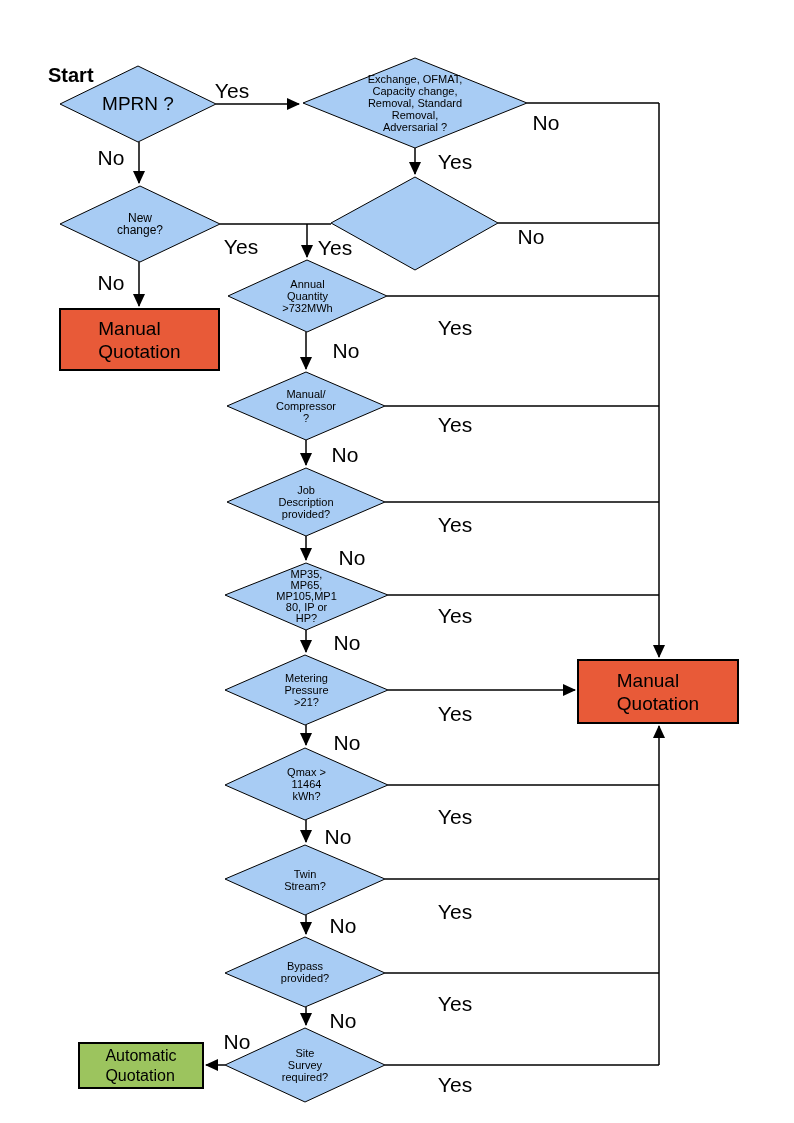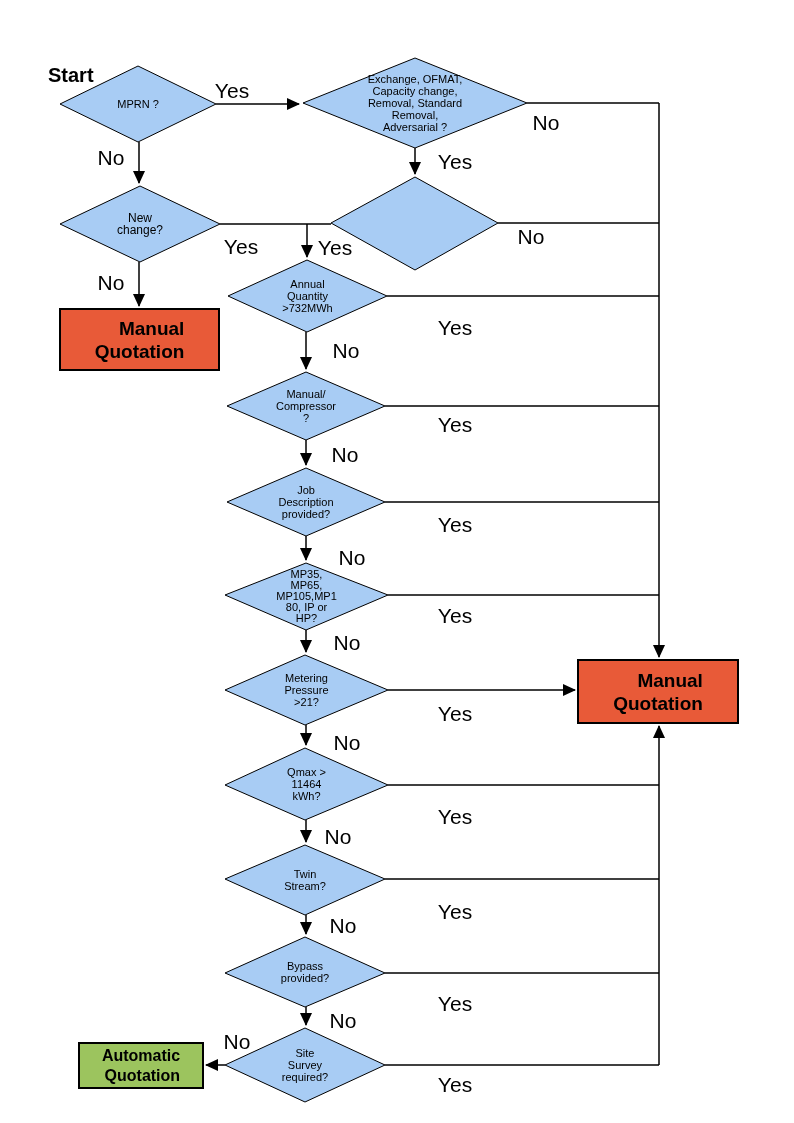--- a/index.html
+++ b/index.html
@@ -6,28 +6,27 @@
   #canvas{
     position:relative;width:794px;height:1123px;background:#ffffff;
     font-family:"Liberation Sans",sans-serif;color:#000;overflow:hidden;margin-top:20px;
   }
   #wires{position:absolute;left:0;top:0;width:794px;height:1123px;}
   .node-label{
     position:absolute;display:flex;align-items:center;justify-content:center;
     text-align:center;white-space:pre-line;font-size:11px;line-height:12px;
     pointer-events:none;
   }
-  .node-label.big{font-size:11px;}
+  .node-label.big{font-size:19px;}
   .node-label.mid{font-size:12px;}
   .node-label.tight{line-height:11px;}
   .term-label{
     position:absolute;display:flex;align-items:center;justify-content:center;
-    text-align:right;white-space:pre-line;font-size:19px;line-height:23px;
+    text-align:left;white-space:pre-line;font-size:19px;line-height:23px;
     pointer-events:none;
-    font-weight:bold;
   }
   .term-label.small{font-size:16px;line-height:20px;border-radius:10px;}
   .edge-label{
     position:absolute;transform:translate(-50%,-50%);
     font-size:21px;line-height:21px;white-space:nowrap;
   }
   .start-label{
     position:absolute;left:48px;top:44px;font-size:20px;font-weight:bold;
   }
 </style>

